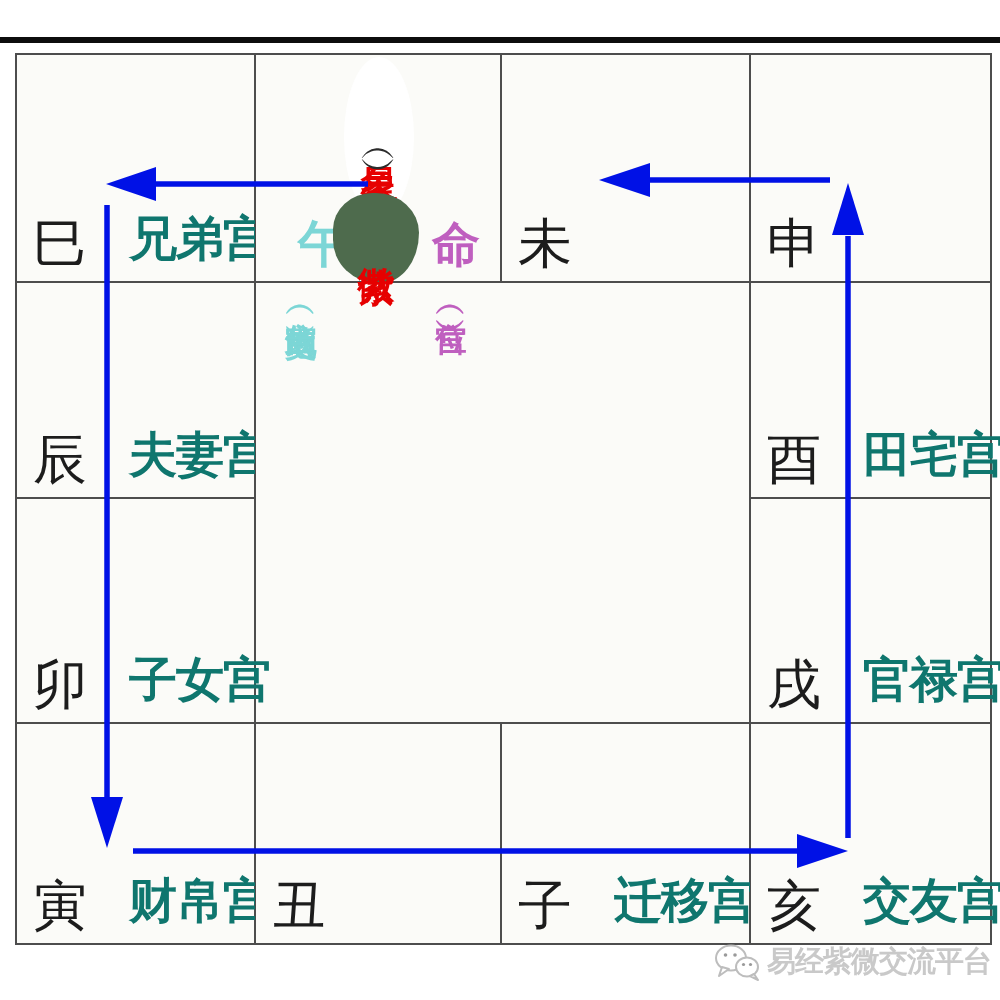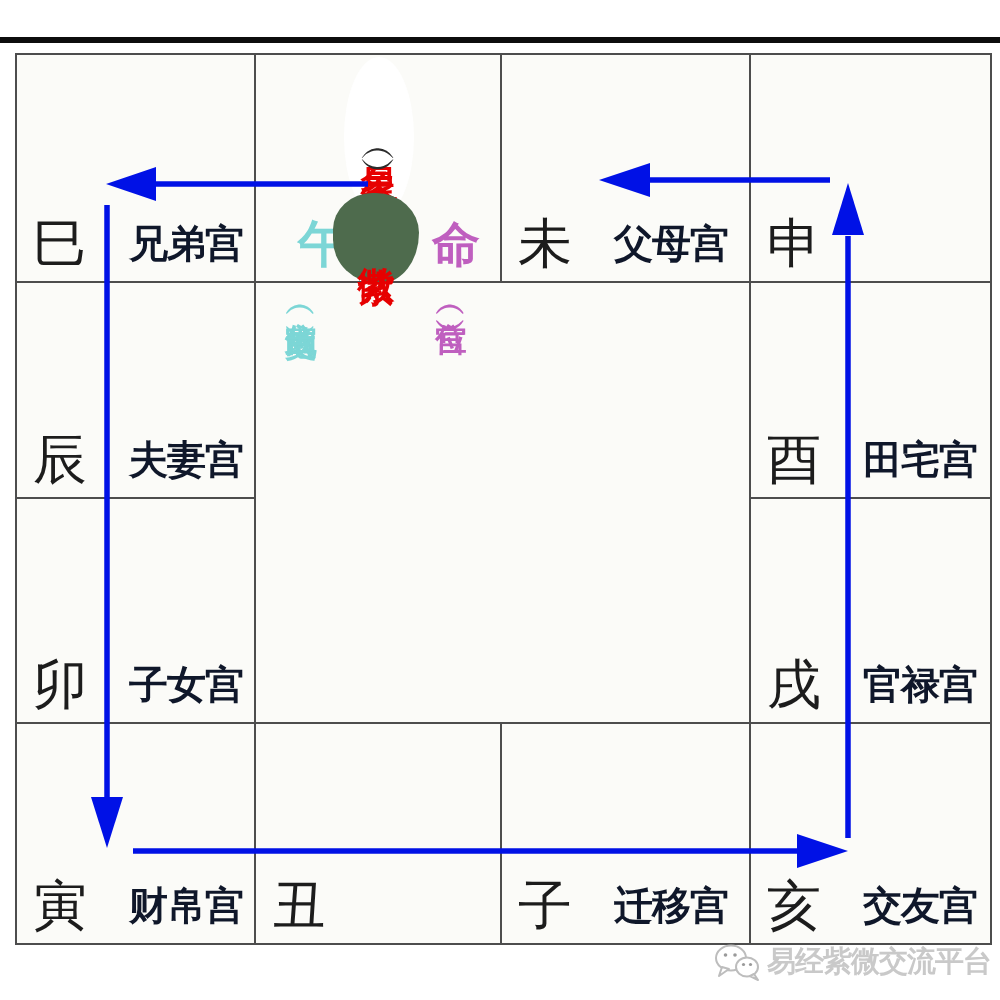--- a/index.html
+++ b/index.html
@@ -31,21 +31,21 @@
   .pos-zi   { grid-area: 4/3/5/4; }
   .pos-hai  { grid-area: 4/4/5/5; }
 
   .branch {
     position: absolute; left: 16px; bottom: 10px;
     font-family: "Liberation Serif", "DejaVu Serif", serif;
     font-size: 54px; color: #1c1c1c; line-height: 1;
   }
   .palace {
     position: absolute; left: 112px; bottom: 18px;
-    font-size: 39px; font-weight: bold; color: #0f172a;
+    font-size: 48px; font-weight: bold; color: #0f766e;
     letter-spacing: -1px; line-height: 1; white-space: nowrap;
   }
 
   
   .wu-branch { position: absolute; left: 42px; bottom: 12px; font-size: 50px; font-weight: bold; color: #7cd6d6; line-height: 1; }
   .ming-label { position: absolute; left: 176px; bottom: 12px; font-size: 48px; font-weight: bold; color: #bf5fbf; line-height: 1; }
   .ziwei-blob {
     position: absolute; left: 77px; top: 138px; width: 86px; height: 90px;
     background: #4e6b4d; border-radius: 48% 52% 46% 54% / 42% 46% 58% 50%;
     display: flex; align-items: center; justify-content: center; z-index: 2;
@@ -101,21 +101,20 @@
     </div>
     <span class="wu-branch">午</span>
     <div class="ziwei-blob">
       <span>紫微</span>
     </div>
     <span class="ming-label">命</span>
   </div>
 
   <div class="cell pos-wei">
     <span class="branch">未</span>
-    <span class="palace">父母宫</span>
   </div>
 
   <div class="cell pos-shen">
     <span class="branch">申</span>
   </div>
 
   <div class="cell pos-chen">
     <span class="branch">辰</span>
     <span class="palace">夫妻宫</span>
   </div>

